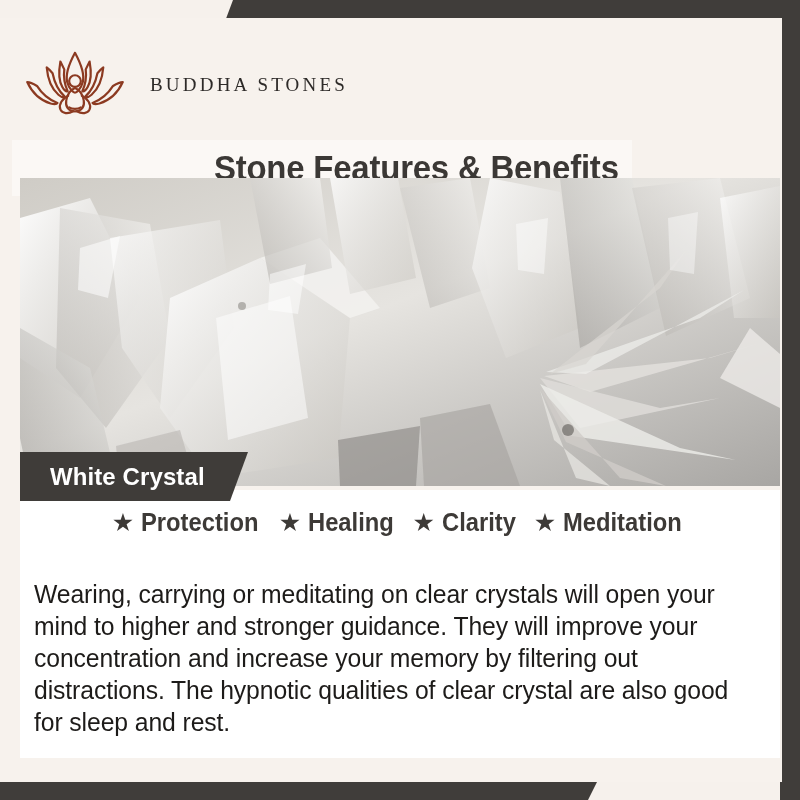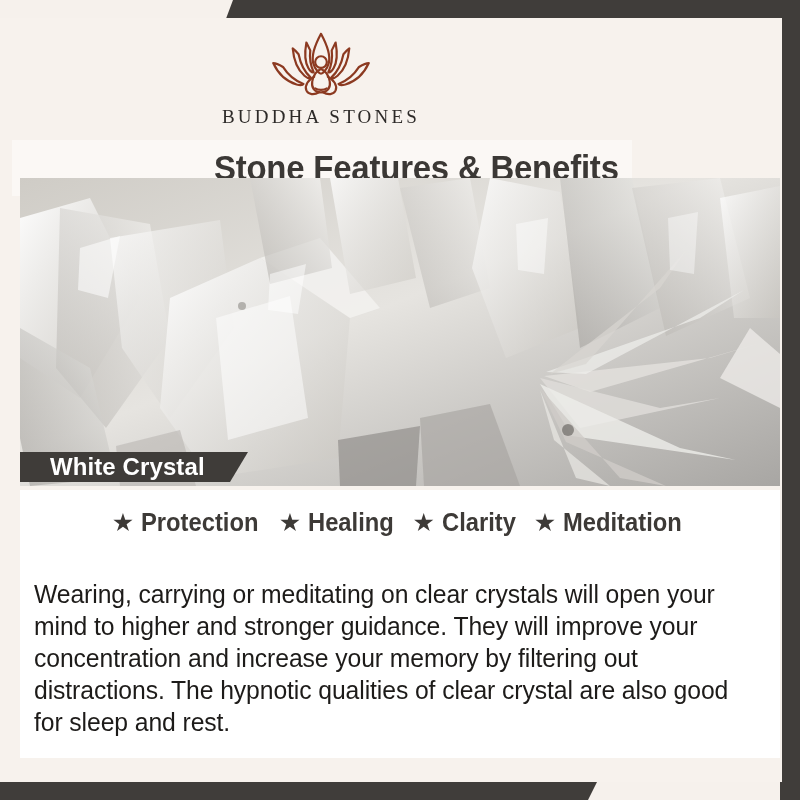--- a/index.html
+++ b/index.html
@@ -76,21 +76,21 @@
   }
 
   
   .brand {
     position: absolute;
     top: 0;
     left: 0;
     width: 642px;
     height: 124px;
     display: flex;
-    flex-direction: column;
+    flex-direction: row;
     align-items: center;
     justify-content: flex-start;
     padding-top: 8px;
     box-sizing: border-box;
   }
   .logo-mark {
     width: 150px;
     height: 78px;
     display: block;
   }
@@ -142,21 +142,21 @@
     inset: 0;
     width: 100%;
     height: 100%;
   }
 
   
   .stone-badge {
     position: absolute;
     left: 20px;
     top: 452px;
-    height: 30px;
+    height: 49px;
     min-width: 228px;
     background: #3f3c39;
     clip-path: polygon(0 0, 100% 0, calc(100% - 18px) 100%, 0 100%);
     display: flex;
     align-items: center;
     z-index: 7;
     padding-right: 26px;
     box-sizing: border-box;
   }
   .stone-badge-label {

